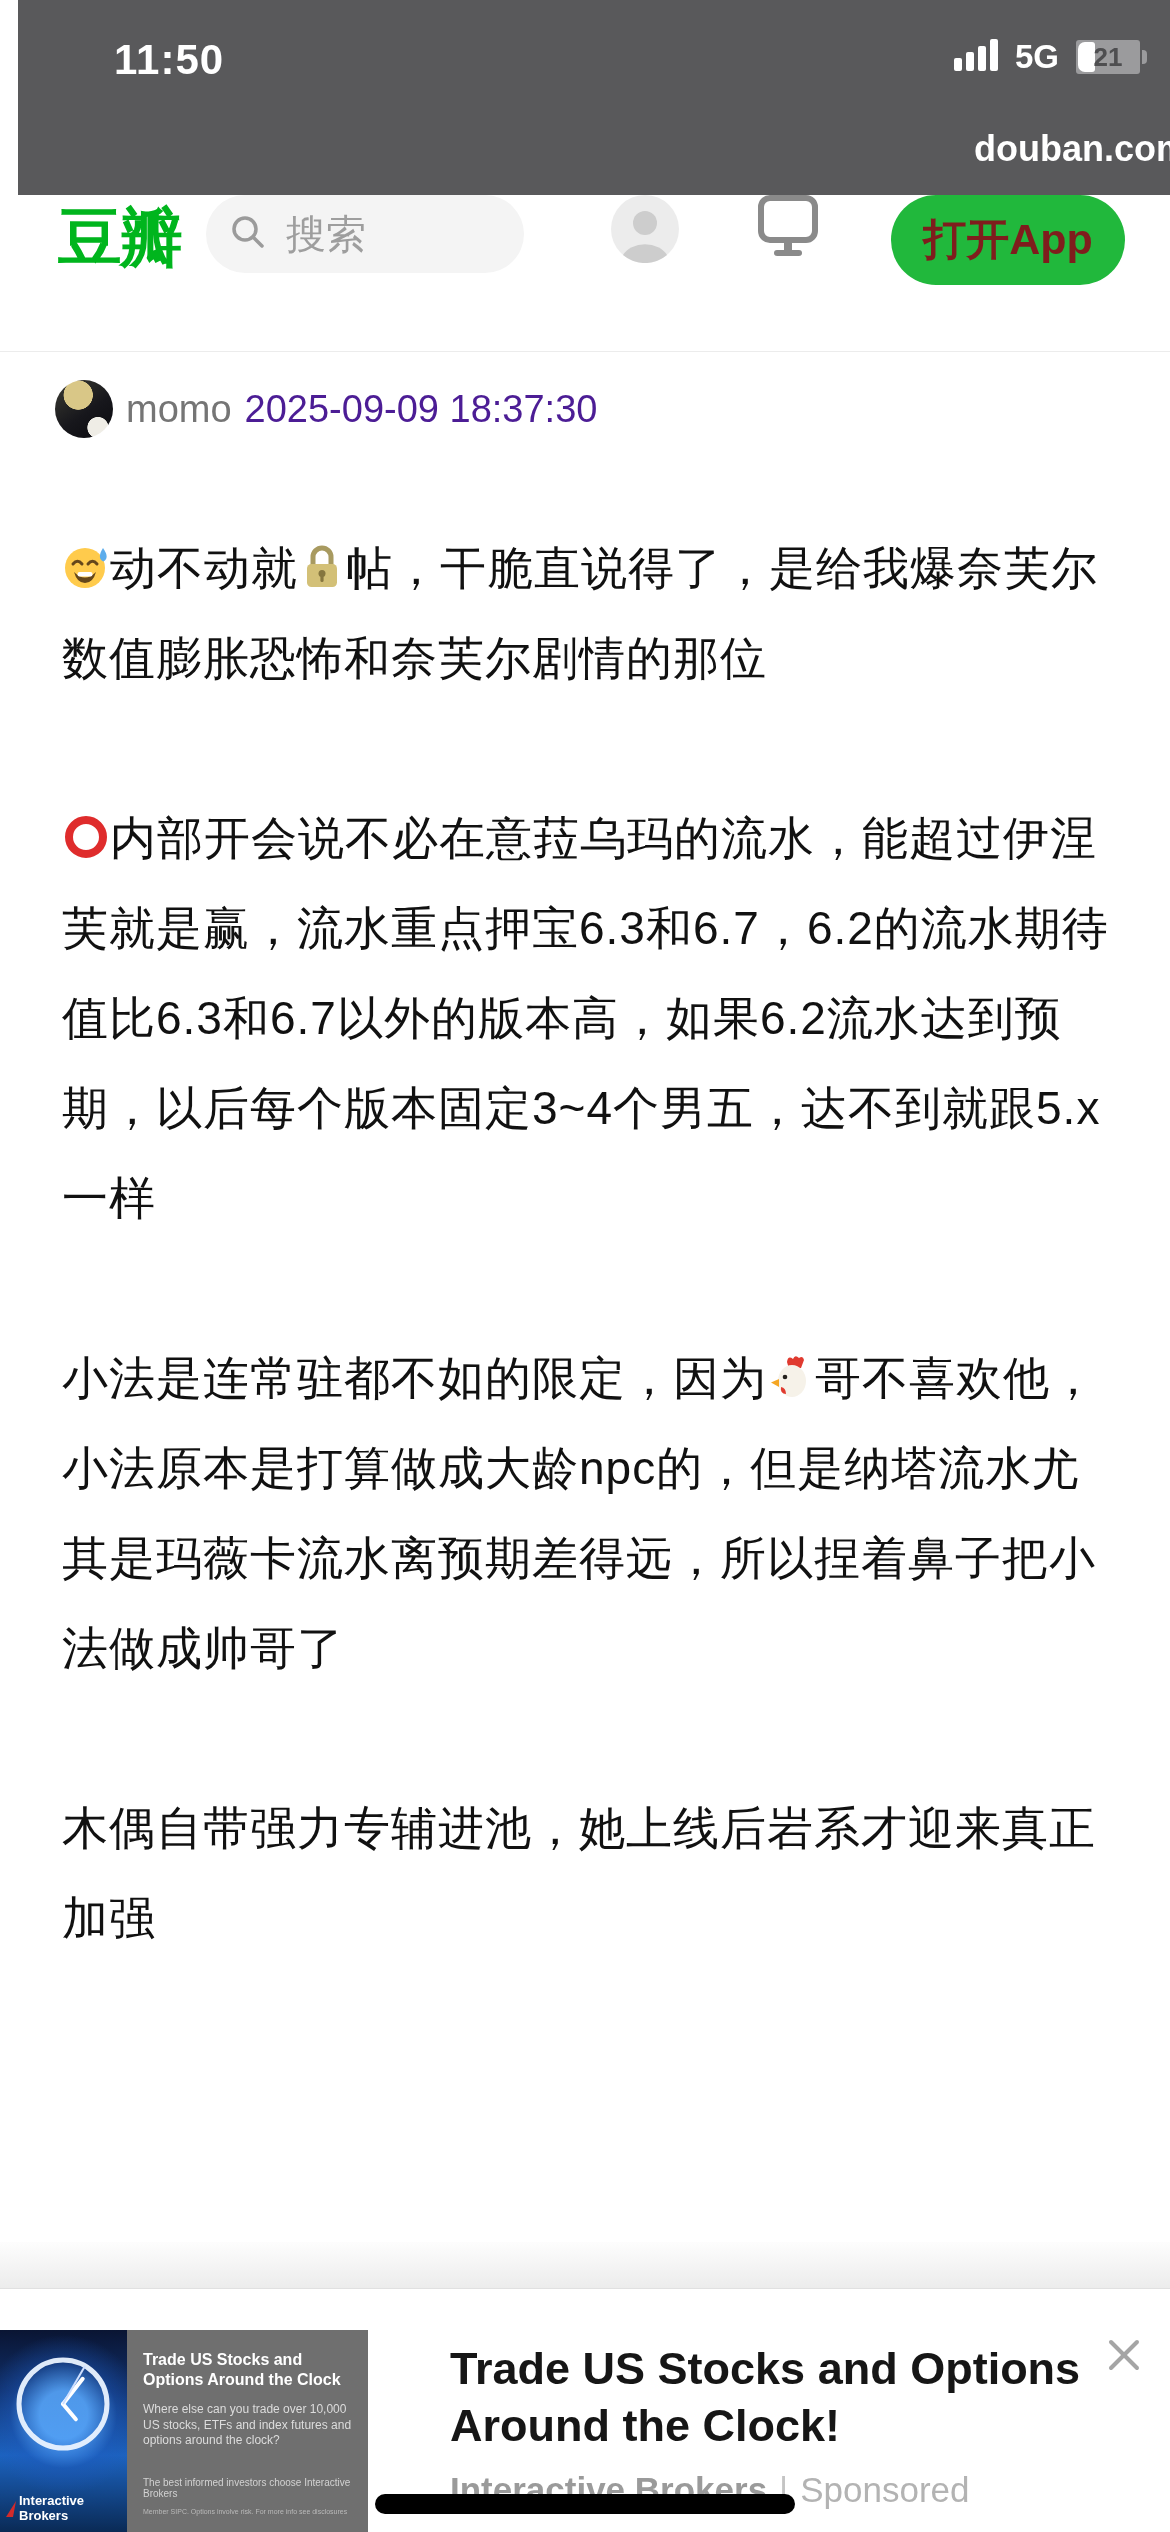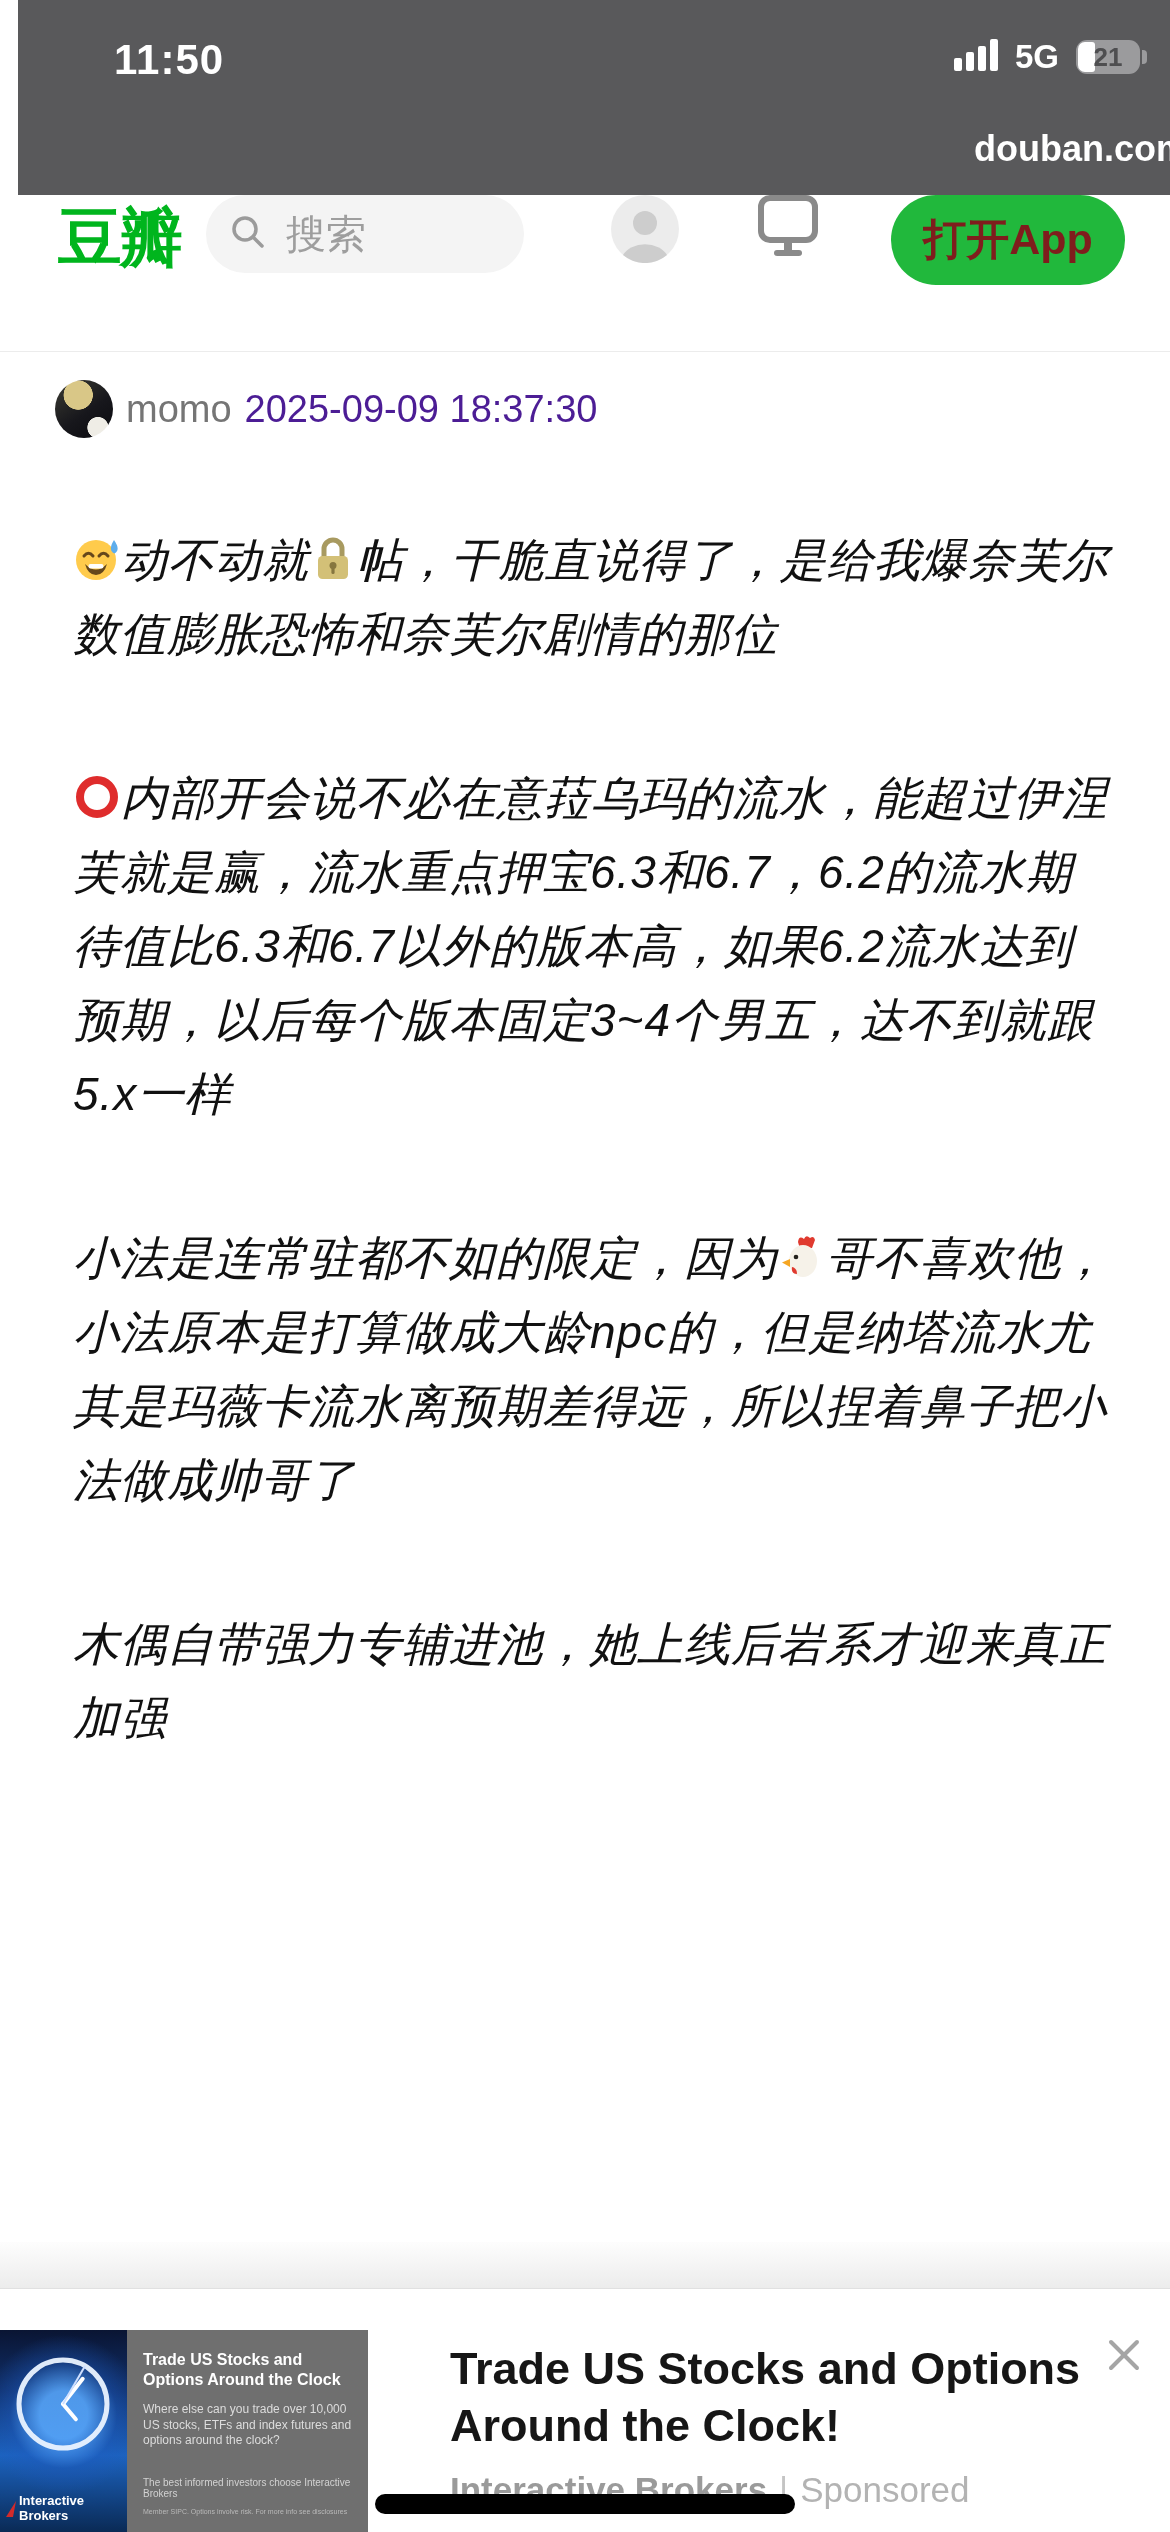--- a/index.html
+++ b/index.html
@@ -6,21 +6,21 @@
   body{width:1170px;height:2532px;overflow:hidden;background:#fff;
        font-family:"Liberation Sans","DejaVu Sans",sans-serif;}
   .screen{position:relative;width:1170px;height:2532px;background:#fff;overflow:hidden;}
 
   
   .topbar{position:absolute;top:0;left:18px;width:100%;height:195px;background:#59595b;color:#fff;}
   .status-row{position:absolute;top:28px;left:0;width:100%;height:62px;display:flex;align-items:center;}
   .time{position:absolute;left:96px;top:8px;font-size:42px;font-weight:700;letter-spacing:1px;}
   .status-right{position:absolute;right:48px;top:10px;display:flex;align-items:center;gap:17px;}
   .net-label{font-size:33px;font-weight:700;}
-  .bat{position:relative;width:64px;height:34px;border-radius:11px;background:#9b9b9d;}
+  .bat{position:relative;width:64px;height:34px;border-radius:3px;background:#9b9b9d;}
   .bat-fill{position:absolute;left:2px;top:2px;bottom:2px;width:17px;background:#fff;border-radius:7px 3px 3px 7px;}
   .bat-num{position:absolute;inset:0;display:flex;align-items:center;justify-content:center;
            font-size:26px;font-weight:700;color:#4e4e50;}
   .bat-nub{position:absolute;right:-7px;top:10px;width:5px;height:14px;background:#9b9b9d;border-radius:0 4px 4px 0;}
   .url-row{position:absolute;top:128px;left:0;width:100%;text-align:right;}
   .url-text{font-size:36px;font-weight:700;color:#fff;}
 
   
   .site-header{position:absolute;top:195px;left:0;width:100%;height:157px;background:#fff;
                border-bottom:1px solid #ececec;display:flex;align-items:flex-start;padding:0 45px 1px 58px;box-sizing:border-box;}
@@ -40,21 +40,21 @@
   
   .post-head{position:absolute;top:380px;left:55px;display:flex;align-items:center;gap:13px;}
   .post-avatar{width:58px;height:58px;border-radius:50%;overflow:hidden;
      background:
        radial-gradient(circle at 40% 26%, #d9c787 0 26%, rgba(0,0,0,0) 27%),
        radial-gradient(circle at 74% 82%, #efede6 0 16%, rgba(0,0,0,0) 17%),
        linear-gradient(145deg,#3c3c33 0%,#17171c 55%,#0a0a0d 100%);}
   .post-author{font-size:38px;color:#757575;}
   .post-time{font-size:38px;color:#4c1d95;}
   .post-body{position:absolute;top:468px;left:0;width:100%;padding:0 58px;box-sizing:border-box;color:#111;}
-  .post-body p.para{margin:0 0 90px 15px;font-size:46px;line-height:74px;letter-spacing:1px;font-style:italic;}
+  .post-body p.para{margin:0 0 90px 4px;font-size:46px;line-height:90px;letter-spacing:1px;}
   .post-body p.para:first-child{margin-top:55px;}
   .emoji{display:inline-block;width:48px;height:48px;vertical-align:-6px;}
   .emoji svg{width:48px;height:48px;display:block;}
 
   
   .scroll-fade{position:absolute;top:2242px;left:0;width:100%;height:46px;
                background:linear-gradient(180deg,#fdfdfd 0%,#ececec 100%);border-bottom:1px solid #e0e0e0;}
 
   
   .ad{position:absolute;left:0;bottom:0;width:100%;height:202px;background:#fff;display:flex;}

